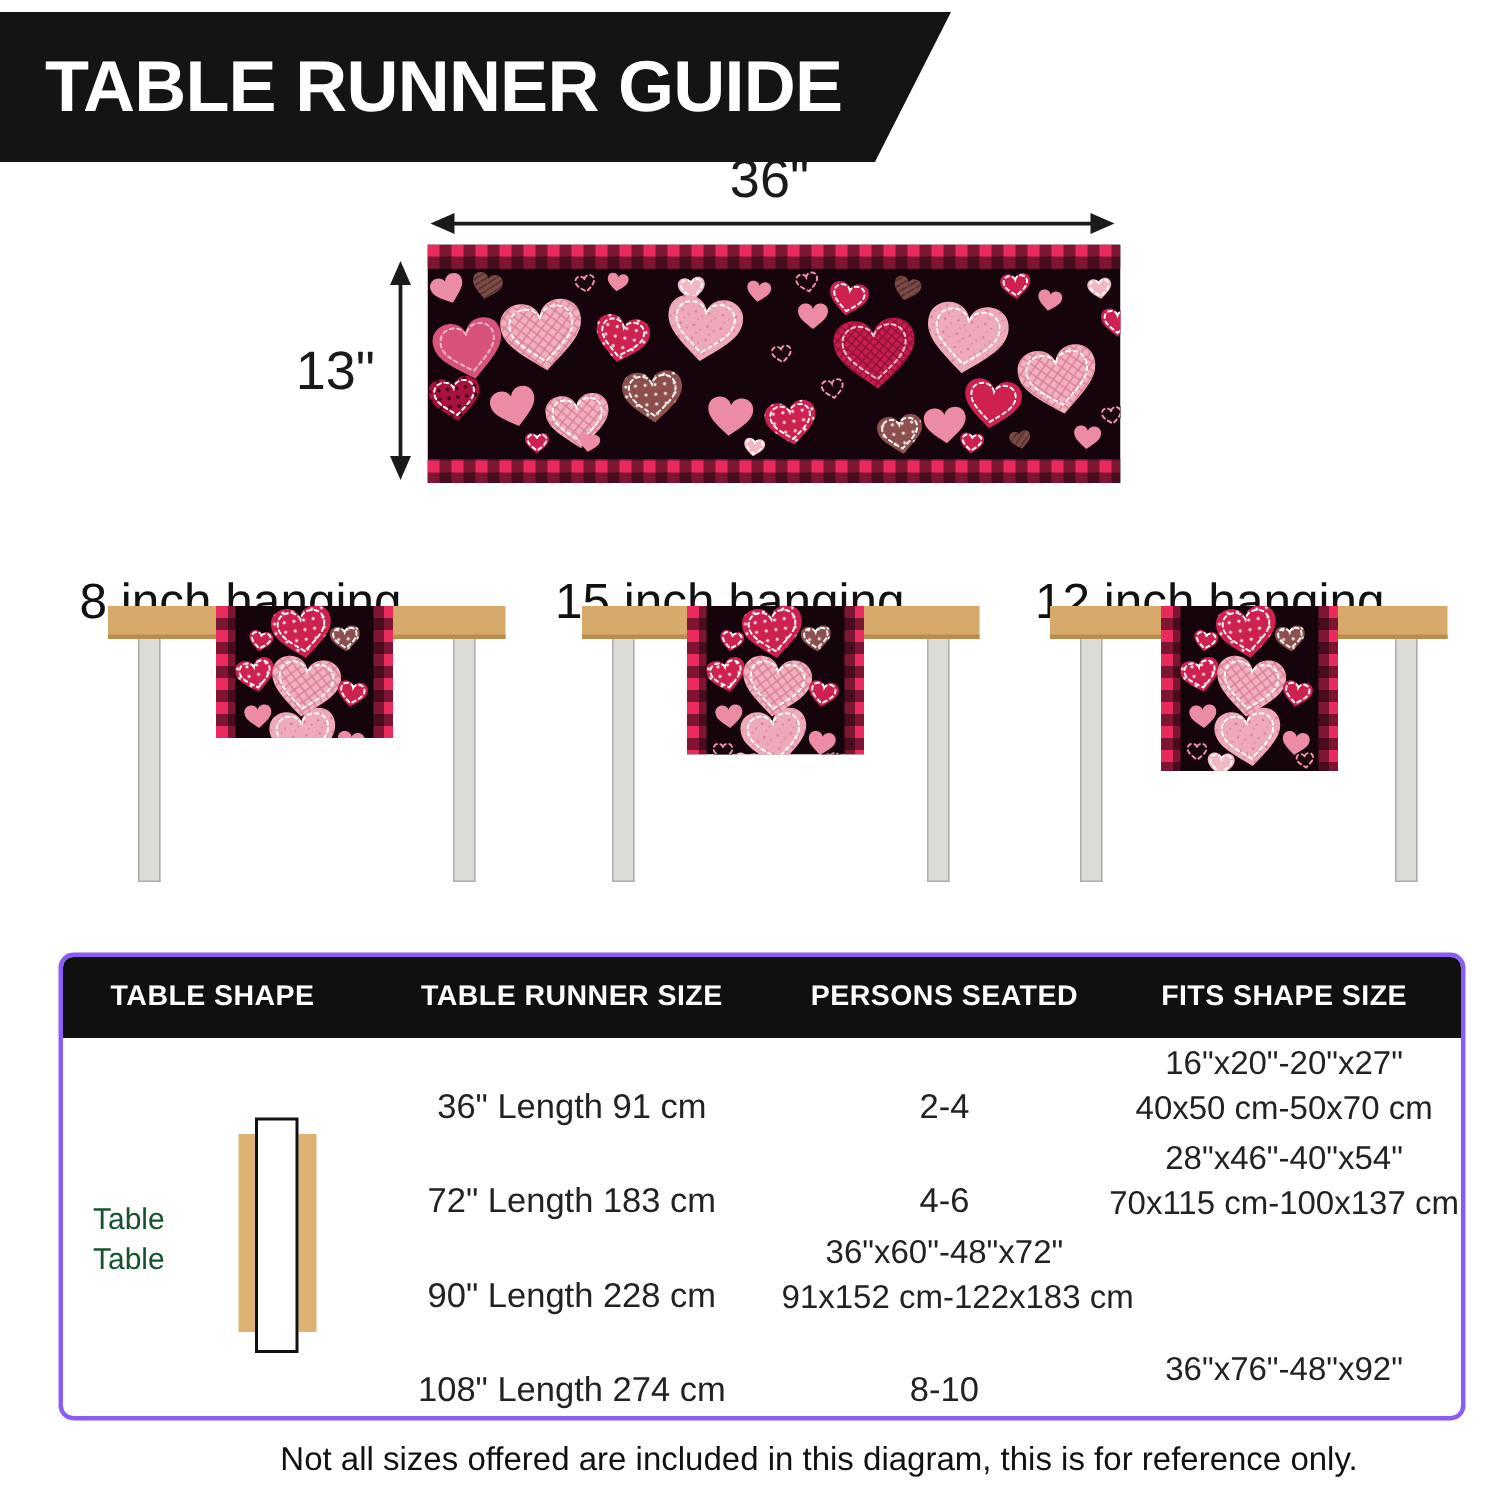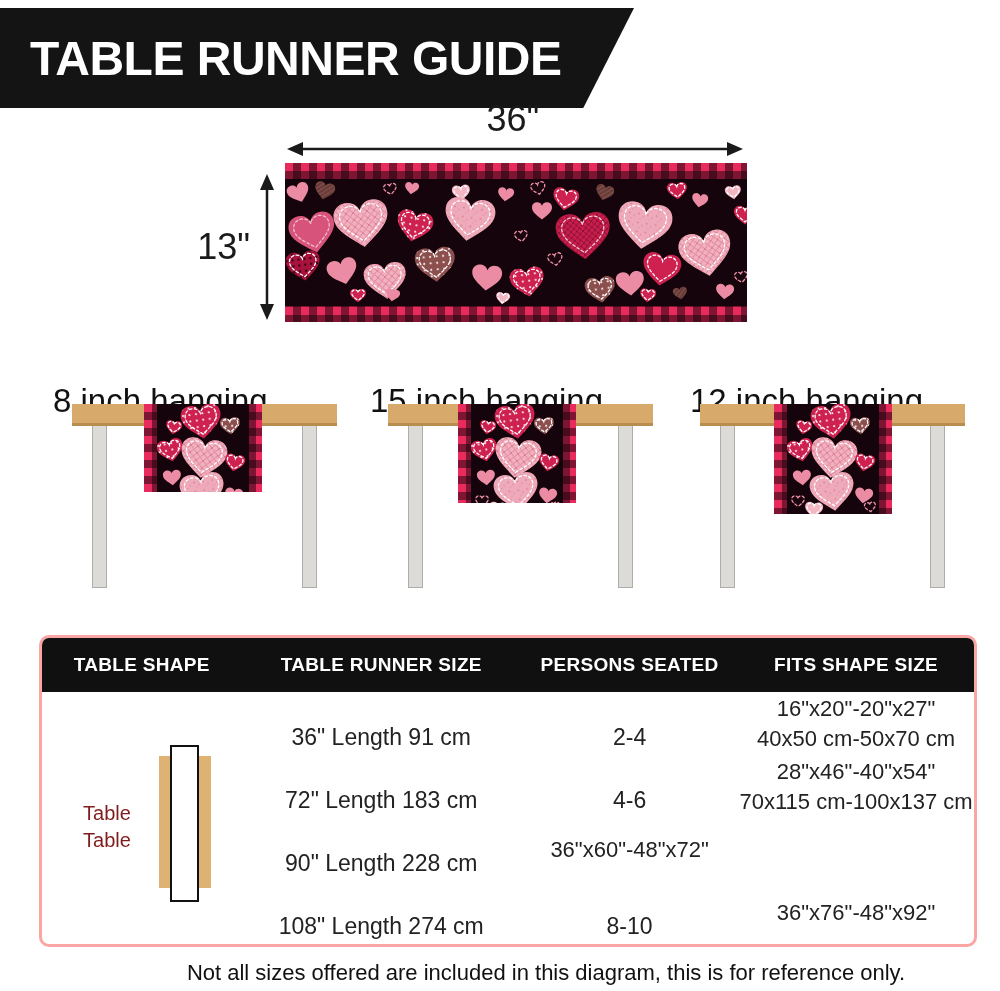--- a/index.html
+++ b/index.html
@@ -35,41 +35,41 @@
     border-bottom:3px solid #b98d4d;box-sizing:border-box;}
   .tt1{left:72px;} .tt2{left:388px;} .tt3{left:700px;}
   .leg{position:absolute;top:426px;width:15px;height:162px;background:#dcdbd7;
     border:1px solid #aeada9;border-top:none;box-sizing:border-box;}
   .lg1a{left:92px;} .lg1b{left:302px;}
   .lg2a{left:408px;} .lg2b{left:618px;}
   .lg3a{left:720px;} .lg3b{left:930px;}
   
   .size-table{
     position:absolute;left:39px;top:635px;width:938px;height:312px;
-    border:3px solid #fca5a5;border-radius:10px;overflow:hidden;
+    border:3px solid #8b5cf6;border-radius:10px;overflow:hidden;
     box-sizing:border-box;background:#fff;
   }
   .st-header{
     height:54px;background:#101010;display:grid;
     grid-template-columns:21.4% 30% 23.3% 25.3%;
     align-items:center;text-align:center;color:#fff;font-weight:700;font-size:19px;
     letter-spacing:0.3px;
   }
   .st-body{position:relative;height:252px;}
   .st-row{display:grid;grid-template-columns:21.4% 30% 23.3% 25.3%;height:63px;text-align:center;}
   .c-shape{}
   .c-main{font-size:23px;color:#222;display:flex;align-items:center;justify-content:center;
     padding-top:28px;box-sizing:border-box;white-space:nowrap;}
   .c-fits{font-size:22px;color:#222;line-height:30px;display:flex;flex-direction:column;
     justify-content:center;white-space:nowrap;}
   .shape-tan{position:absolute;left:117px;top:64px;width:52px;height:132px;background:#ddb273;}
   .shape-runner{position:absolute;left:128px;top:53px;width:29px;height:157px;background:#ffffff;
     border:2px solid #111;box-sizing:border-box;}
-  .shape-label{position:absolute;left:20px;top:108px;width:90px;text-align:center;
-    font-size:20px;line-height:27px;color:#7f1d1d;}
+  .shape-label{position:absolute;left:20px;top:108px;width:90px;text-align:left;
+    font-size:20px;line-height:27px;color:#14532d;}
   
   .footnote{position:absolute;left:90px;top:960px;width:912px;text-align:center;
     font-size:22px;color:#111;}
 </style>
 </head>
 <body>
 
 <svg width="0" height="0" style="position:absolute" aria-hidden="true">
   <defs>
     <pattern id="plaid" width="16" height="16" patternUnits="userSpaceOnUse">
@@ -495,20 +495,21 @@
           <span>28"x46"-40"x54"</span>
           <span>70x115 cm-100x137 cm</span>
         </div>
       </div>
 
       <div class="st-row">
         <div class="c-shape"></div>
         <div class="c-main">90" Length 228 cm</div>
         <div class="c-fits">
           <span>36"x60"-48"x72"</span>
+          <span>91x152 cm-122x183 cm</span>
         </div>
       </div>
 
       <div class="st-row">
         <div class="c-shape"></div>
         <div class="c-main">108" Length 274 cm</div>
         <div class="c-main">8-10</div>
         <div class="c-fits">
           <span>36"x76"-48"x92"</span>
         </div>

